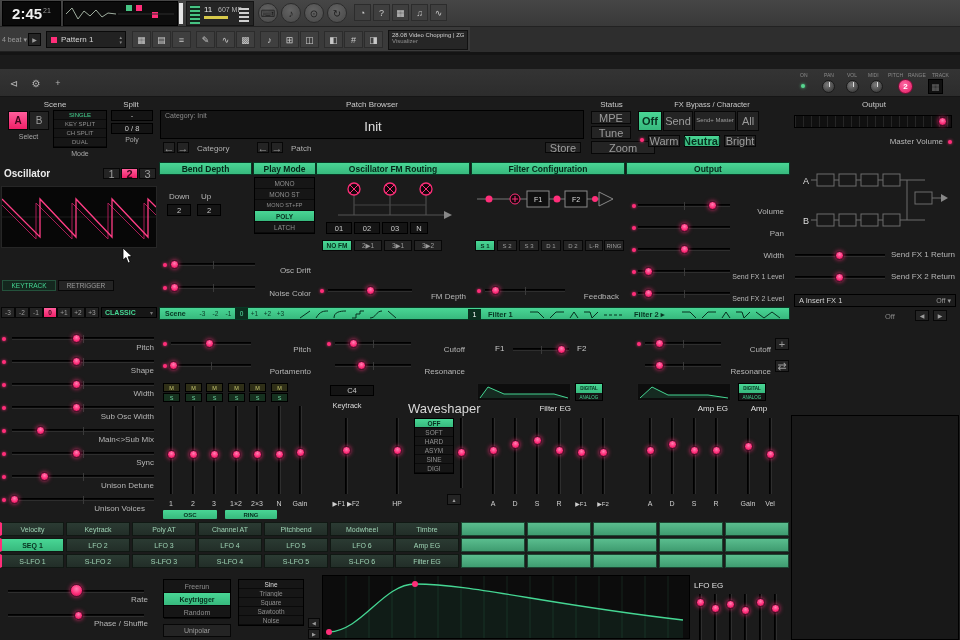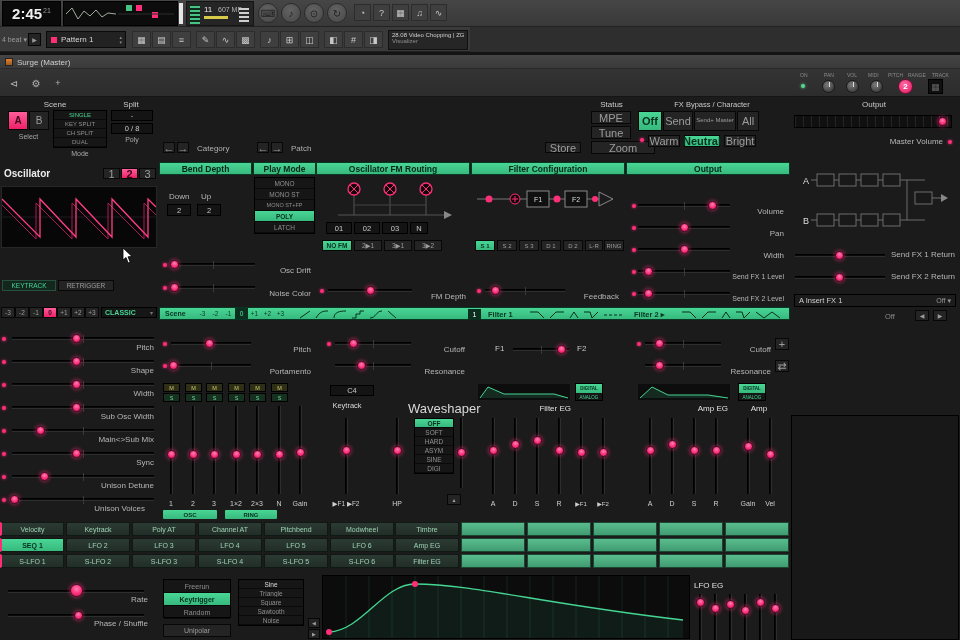--- a/index.html
+++ b/index.html
@@ -173,24 +173,20 @@
         <span>28.08</span>
         <span>Video Chopping | ZGE</span>
       </div>
       <div style="font-size:6px;color:#8f8f8f">Visualizer</div>
     </div>
     <div class="abs" style="left:470px;top:0;width:490px;height:25px;background:#2e2e2e"></div>
   </div>
 
   <div class="abs" style="left:0;top:52px;width:960px;height:3px;background:#141414"></div>
 
-  <div class="abs" style="left:0;top:55px;width:960px;height:14px;background:linear-gradient(#454545,#3a3a3a);border-bottom:1px solid #2a2a2a">
-    <div class="abs" style="left:5px;top:3px;width:8px;height:8px;background:linear-gradient(#e08030,#9c5a1e);border:1px solid #222"></div>
-    <div class="txt" style="left:17px;top:3px;font-size:8px;color:#cfcfcf">Surge (Master)</div>
-  </div>
 
   <div class="abs" style="left:0;top:69px;width:960px;height:28px;background:linear-gradient(#343434,#2c2c2c);border-bottom:1px solid #151515">
     <div class="abs ctr" style="left:6px;top:6px;width:16px;height:16px;color:#b5b5b5;font-size:10px">
         <span>⊲</span>
       </div>
     <div class="abs ctr" style="left:28px;top:6px;width:16px;height:16px;color:#b5b5b5;font-size:10px">
         <span>⚙</span>
       </div>
     <div class="abs ctr" style="left:50px;top:6px;width:16px;height:16px;color:#b5b5b5;font-size:9px">
         <span>+</span>
@@ -226,20 +222,25 @@
         <div class="it" style="height:9px;font-size:6px">CH SPLIT</div>
         <div class="it" style="height:9px;font-size:6px">DUAL</div>
       </div>
       <div class="txt" style="left:50px;top:50px;width:54px;font-size:7px;color:#a8a8a8;text-align:center">Mode</div>
       <div class="box" style="left:108px;top:10px;width:42px;height:11px">-</div>
       <div class="box" style="left:108px;top:23px;width:42px;height:11px">0 / 8</div>
       <div class="txt" style="left:108px;top:36px;width:42px;font-size:7px;color:#a8a8a8;text-align:center">Poly</div>
     </div>
 
     <div class="abs" style="left:157px;top:3px;width:430px;height:58px">
+      <div class="txt" style="left:0;top:0;width:430px;font-size:8px;color:#c9c9c9;text-align:center">Patch Browser</div>
+      <div class="abs" style="left:3px;top:10px;width:424px;height:29px;background:#141414;border:1px solid #000">
+        <div class="txt" style="left:4px;top:1px;font-size:7px;color:#8a8a8a">Category: Init</div>
+        <div class="txt" style="left:0;top:8px;width:424px;font-size:13px;color:#e0e0e0;text-align:center">Init</div>
+      </div>
       <div class="btn" style="left:6px;top:42px;width:12px;height:11px">←</div>
       <div class="btn" style="left:20px;top:42px;width:12px;height:11px">→</div>
       <div class="txt" style="left:40px;top:44px;font-size:8px;color:#b0b0b0">Category</div>
       <div class="btn" style="left:100px;top:42px;width:12px;height:11px">←</div>
       <div class="btn" style="left:114px;top:42px;width:12px;height:11px">→</div>
       <div class="txt" style="left:134px;top:44px;font-size:8px;color:#b0b0b0">Patch</div>
       <div class="btn" style="left:388px;top:42px;width:36px;height:11px">Store</div>
     </div>
 
     <div class="abs" style="left:590px;top:3px;width:43px;height:58px">

